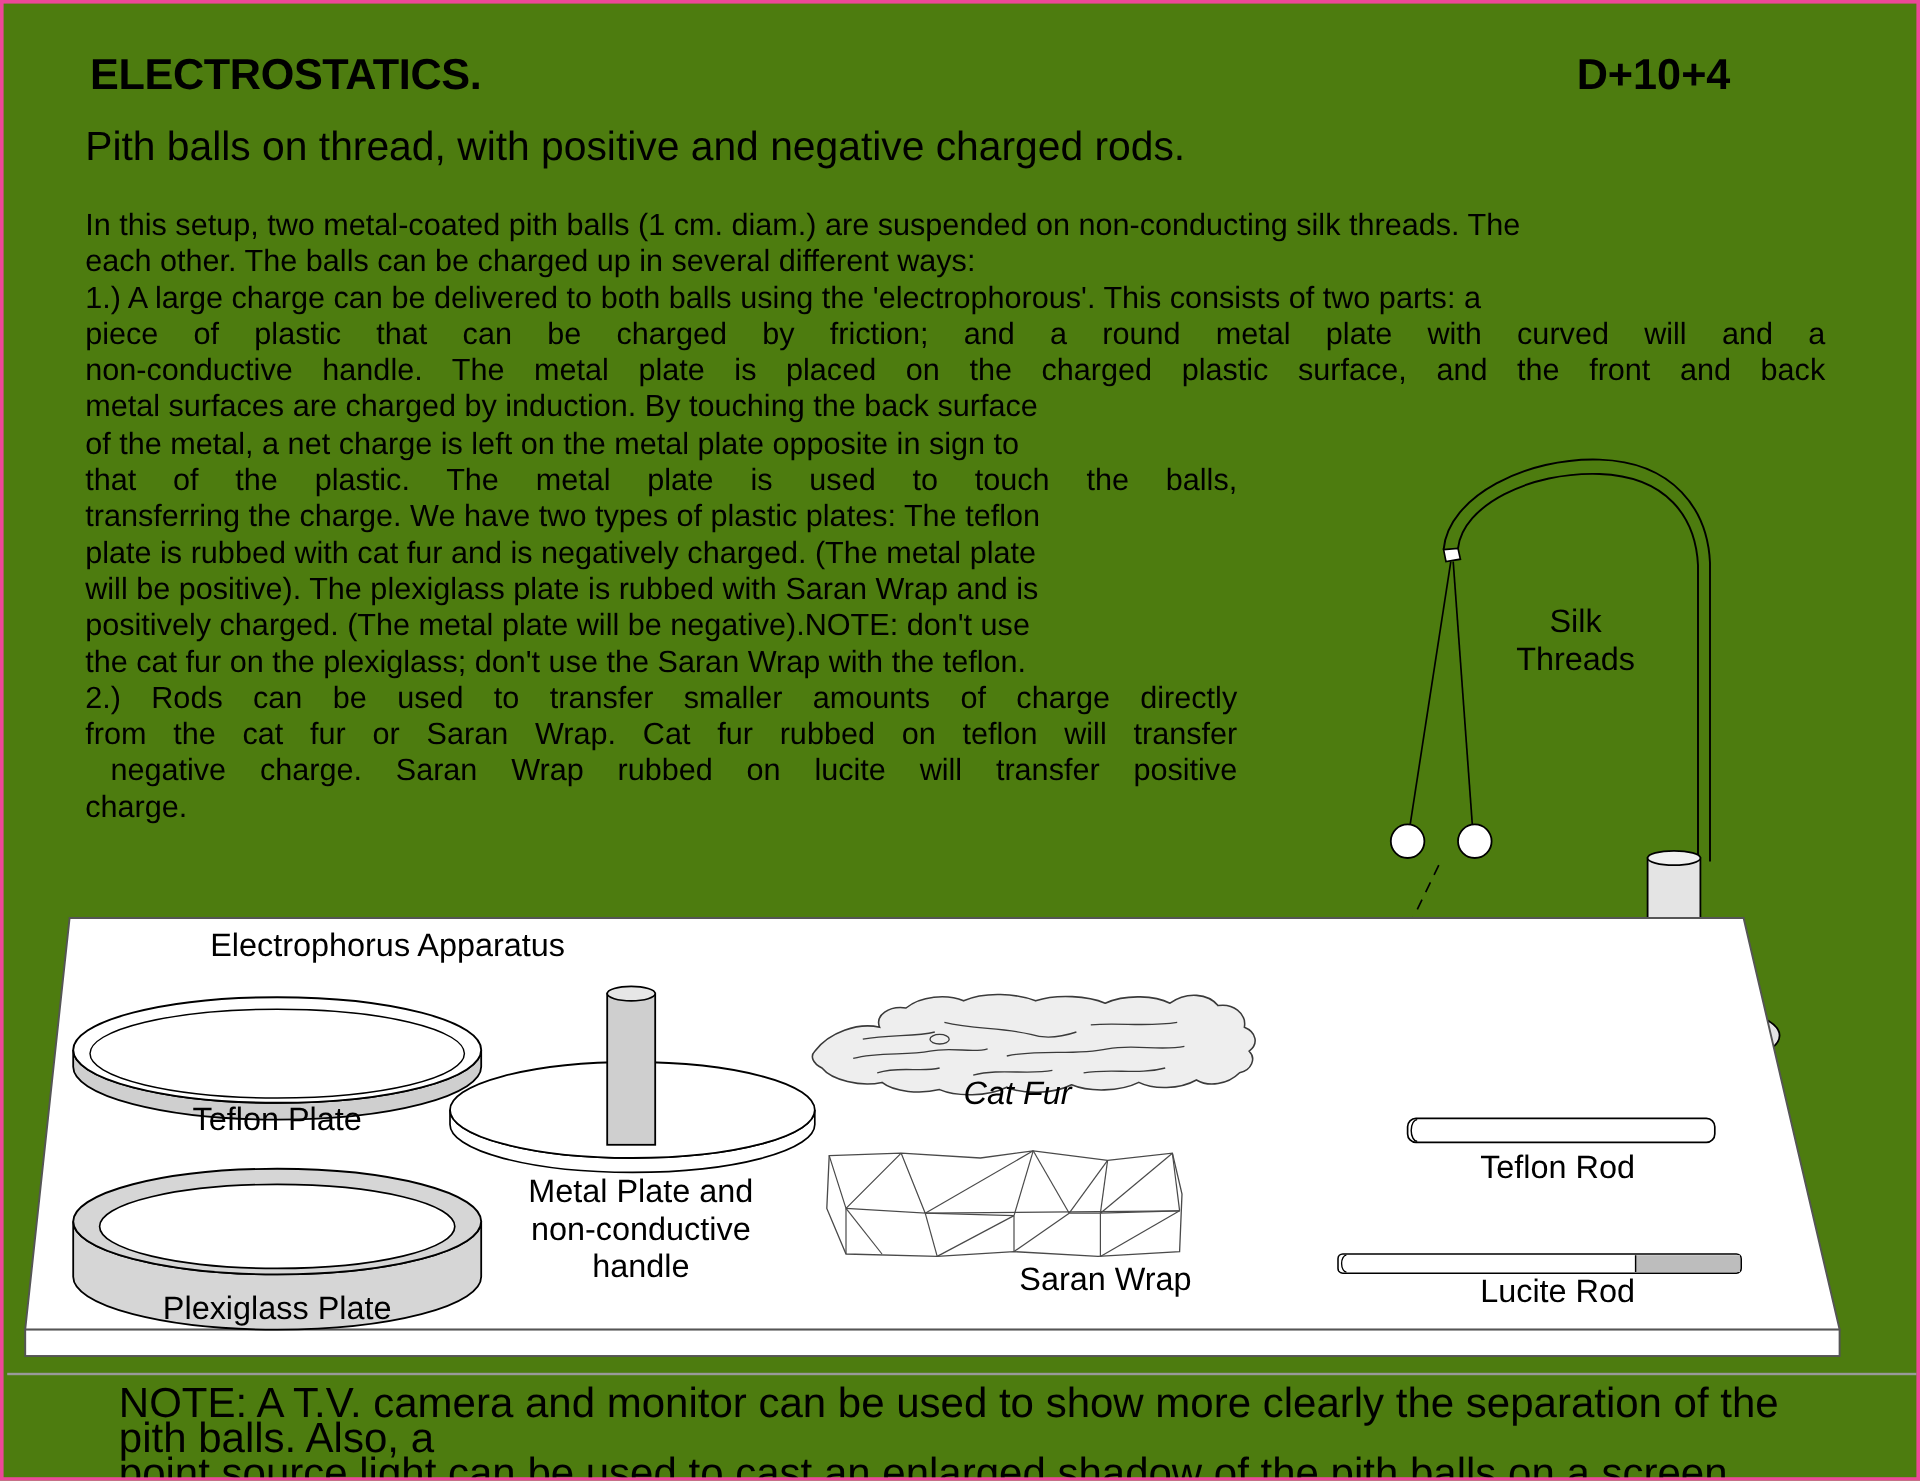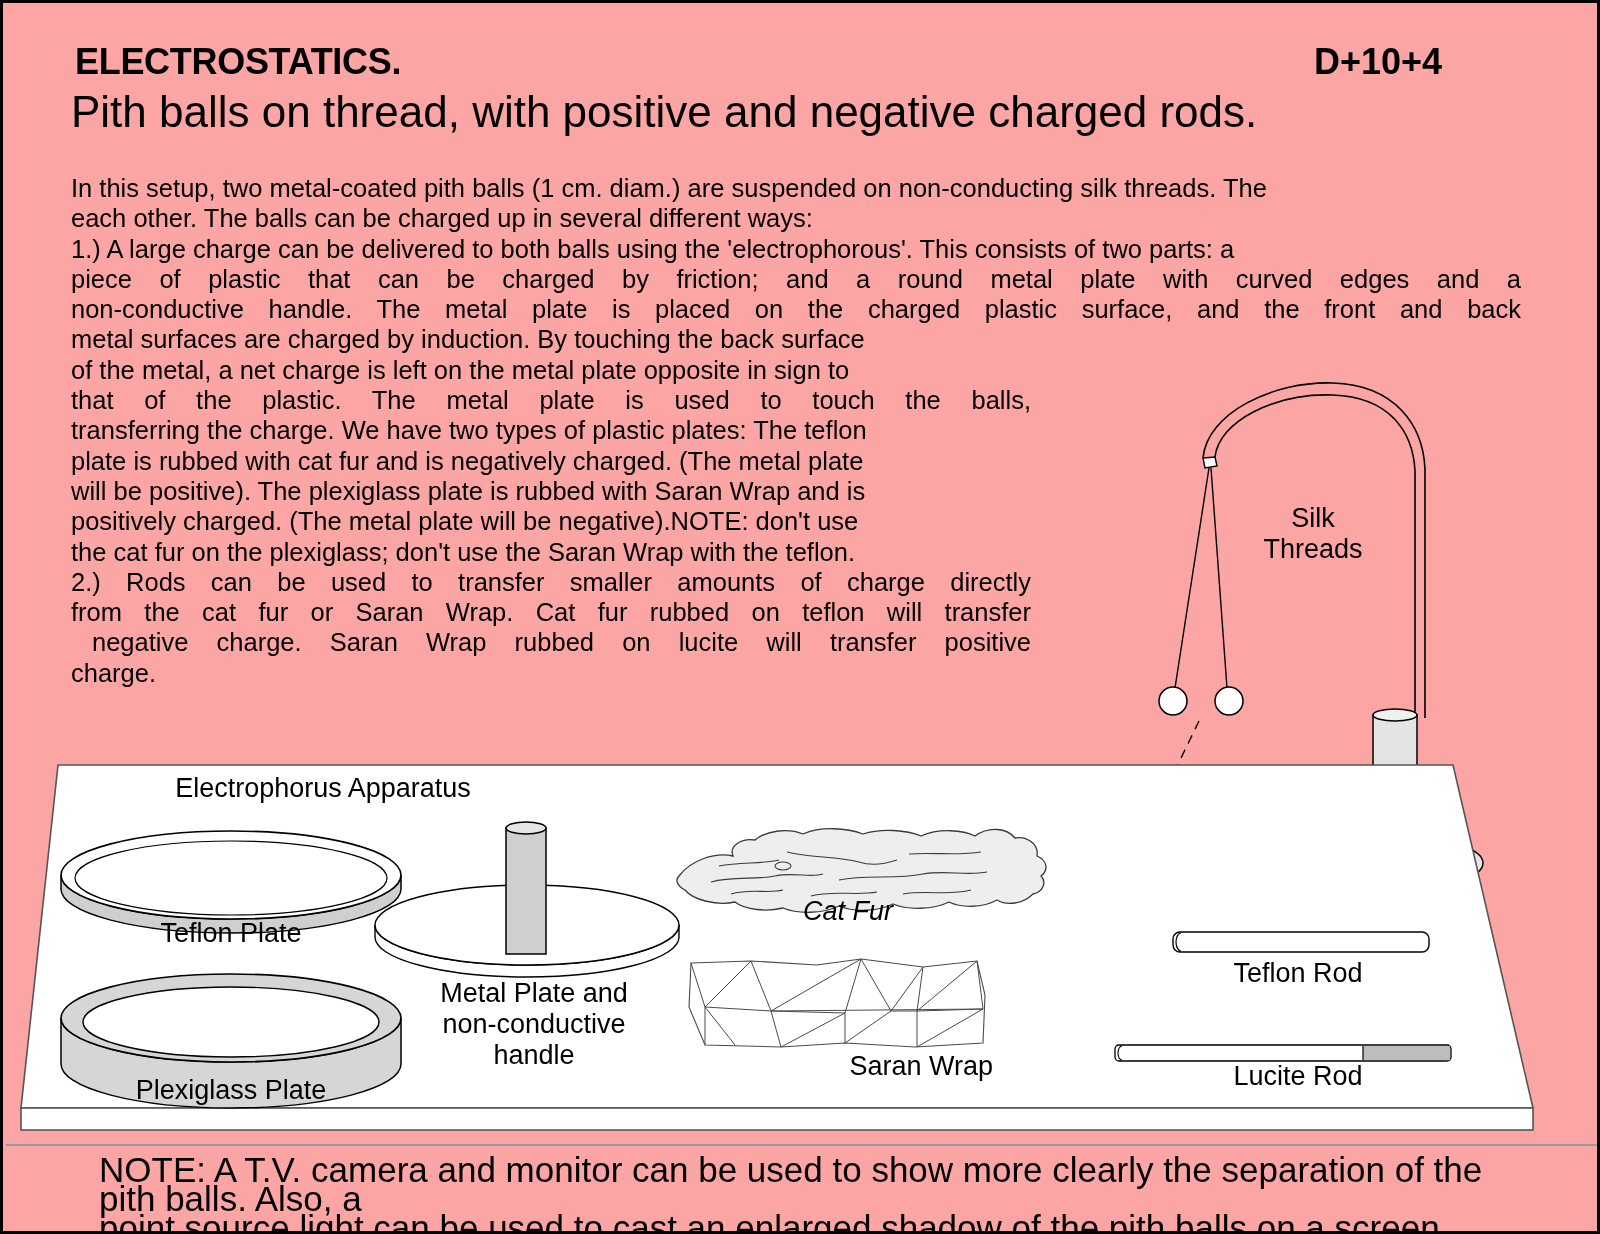--- a/index.html
+++ b/index.html
@@ -9,23 +9,23 @@
     background: #ffffff;
   }
   body {
     font-family: "Liberation Sans", sans-serif;
     color: #000000;
   }
   .page {
     position: relative;
     width: 1600px;
     height: 1234px;
-    background: #fca5a5;
+    background: #4d7c0f;
     box-sizing: border-box;
-    border: 3px solid #000000;
+    border: 3px solid #ec4899;
     overflow: hidden;
   }
 
   
   .hdr-title {
     position: absolute;
     left: 72px;
     top: 38px;
     font-size: 36px;
     font-weight: bold;
@@ -36,22 +36,22 @@
     position: absolute;
     right: 155px;
     top: 38px;
     font-size: 36px;
     font-weight: bold;
     white-space: nowrap;
   }
   .subtitle {
     position: absolute;
     left: 68px;
-    top: 84px;
-    font-size: 44px;
+    top: 100px;
+    font-size: 34px;
     white-space: nowrap;
   }
 
   
   .body-text {
     position: absolute;
     left: 68px;
     top: 170px;
     width: 1450px;
     font-size: 25.5px;
@@ -112,21 +112,21 @@
 <div class="page">
 
   <div class="hdr-title">ELECTROSTATICS.</div>
   <div class="hdr-code">D+10+4</div>
   <div class="subtitle">Pith balls on thread, with positive and negative charged rods.</div>
 
   <div class="body-text">
     <p>In this setup, two metal-coated pith balls (1 cm. diam.) are suspended on non-conducting silk threads. The</p>
     <p>each other. The balls can be charged up in several different ways:</p>
     <p class="jf">1.) A large charge can be delivered to both balls using the 'electrophorous'. This consists of two parts: a</p>
-    <p class="jf" style="text-align-last:justify;">piece of plastic that can be charged by friction; and a round metal plate with curved edges and a</p>
+    <p class="jf" style="text-align-last:justify;">piece of plastic that can be charged by friction; and a round metal plate with curved will and a</p>
     <p class="jf" style="text-align-last:justify;">non-conductive handle. The metal plate is placed on the charged plastic surface, and the front and back</p>
     <div class="narrow-wrap">
       <p>metal surfaces are charged by induction. By touching the back surface</p>
       <p>of the metal, a net charge is left on the metal plate opposite in sign to</p>
       <p style="text-align:justify;text-align-last:justify;">that of the plastic. The metal plate is used to touch the balls,</p>
       <p>transferring the charge. We have two types of plastic plates: The teflon</p>
       <p>plate is rubbed with cat fur and is negatively charged. (The metal plate</p>
       <p>will be positive). The plexiglass plate is rubbed with Saran Wrap and is</p>
       <p>positively charged. (The metal plate will be negative).NOTE: don't use</p>
       <p>the cat fur on the plexiglass; don't use the Saran Wrap with the teflon.</p>

